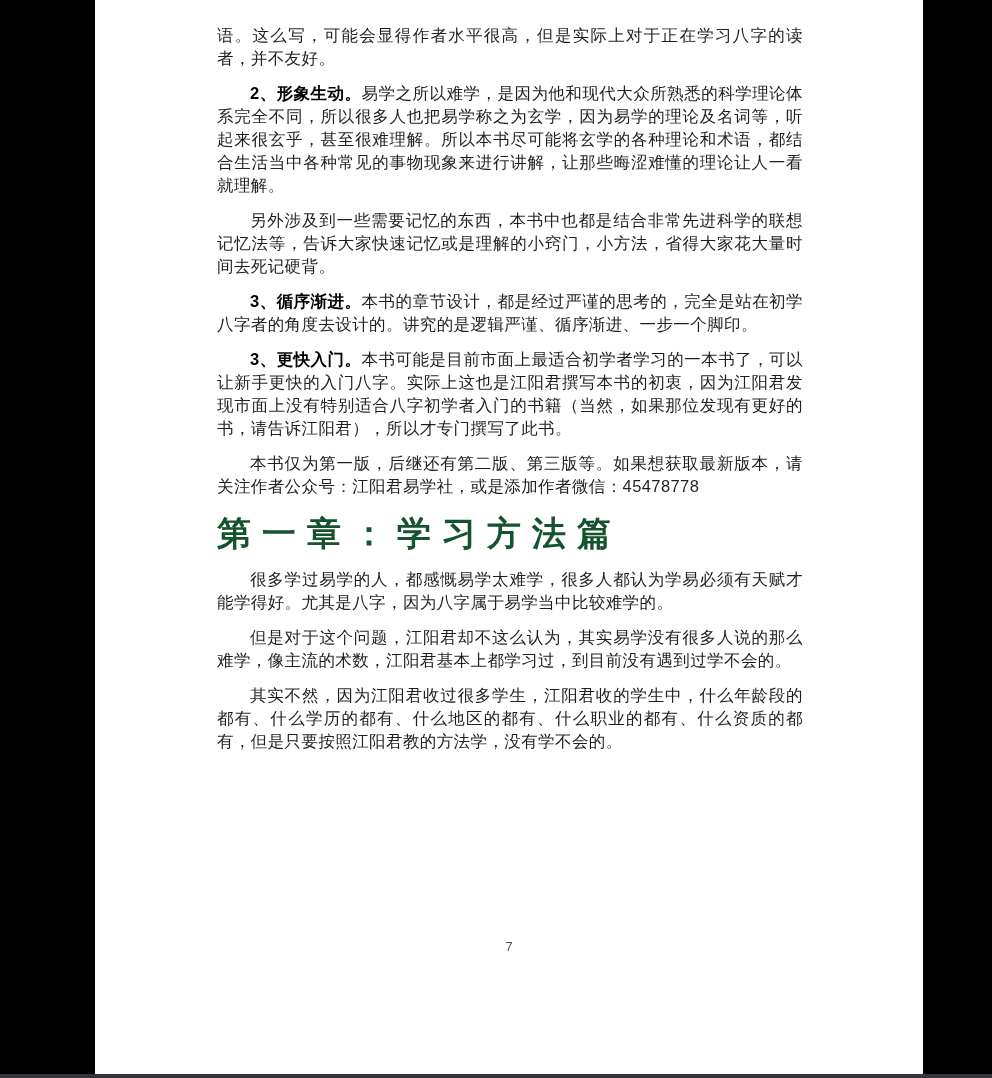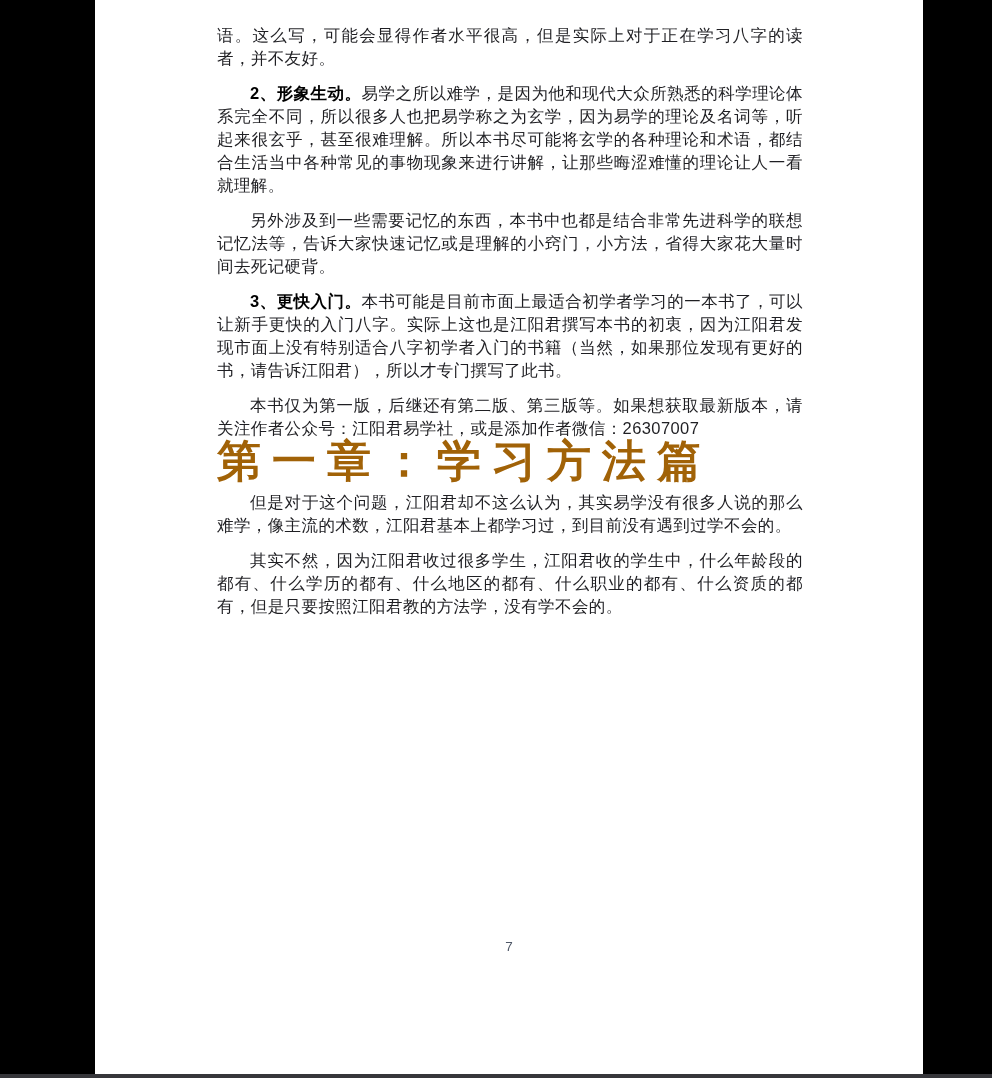--- a/index.html
+++ b/index.html
@@ -38,26 +38,26 @@
   }
   .para.continuation {
     text-indent: 0;
     margin-top: 23.5px;
   }
   .para .lead {
     font-weight: bold;
     color: #000000;
   }
   .chapter {
-    margin-top: 3px;
-    font-size: 44px;
+    margin-top: 17px;
+    font-size: 34px;
     line-height: 36px;
     font-weight: bold;
     letter-spacing: 11px;
-    color: #a16207;
+    color: #14532d;
     text-align: left;
   }
   .para.after-heading { margin-top: 17px; }
   .page-number {
     position: absolute;
     left: 0; top: 939px;
     width: 100%;
     text-align: center;
     font-size: 13.5px;
     color: #4e5766;
@@ -75,28 +75,30 @@
 <div class="viewer">
   <div class="page">
     <div class="content">
 
       <p class="para continuation"><span>语。这么写，可能会显得作者水平很高，但是实际上对于正在学习八字的读者，并不友好。</span></p>
 
       <p class="para"><span class="lead">2、形象生动。</span><span>易学之所以难学，是因为他和现代大众所熟悉的科学理论体系完全不同，所以很多人也把易学称之为玄学，因为易学的理论及名词等，听起来很玄乎，甚至很难理解。所以本书尽可能将玄学的各种理论和术语，都结合生活当中各种常见的事物现象来进行讲解，让那些晦涩难懂的理论让人一看就理解。</span></p>
 
       <p class="para"><span>另外涉及到一些需要记忆的东西，本书中也都是结合非常先进科学的联想记忆法等，告诉大家快速记忆或是理解的小窍门，小方法，省得大家花大量时间去死记硬背。</span></p>
 
+      <p class="para"><span class="lead">3、循序渐进。</span><span>本书的章节设计，都是经过严谨的思考的，完全是站在初学八字者的角度去设计的。讲究的是逻辑严谨、循序渐进、一步一个脚印。</span></p>
 
       <p class="para"><span class="lead">3、更快入门。</span><span>本书可能是目前市面上最适合初学者学习的一本书了，可以让新手更快的入门八字。实际上这也是江阳君撰写本书的初衷，因为江阳君发现市面上没有特别适合八字初学者入门的书籍（当然，如果那位发现有更好的书，请告诉江阳君），所以才专门撰写了此书。</span></p>
 
-      <p class="para"><span>本书仅为第一版，后继还有第二版、第三版等。如果想获取最新版本，请关注作者公众号：江阳君易学社，或是添加作者微信：26307007</span></p>
+      <p class="para"><span>本书仅为第一版，后继还有第二版、第三版等。如果想获取最新版本，请关注作者公众号：江阳君易学社，或是添加作者微信：45478778</span></p>
 
 
       <h1 class="chapter">第一章：学习方法篇</h1>
 
+      <p class="para after-heading"><span>很多学过易学的人，都感慨易学太难学，很多人都认为学易必须有天赋才能学得好。尤其是八字，因为八字属于易学当中比较难学的。</span></p>
 
       <p class="para"><span>但是对于这个问题，江阳君却不这么认为，其实易学没有很多人说的那么难学，像主流的术数，江阳君基本上都学习过，到目前没有遇到过学不会的。</span></p>
 
 
       <p class="para"><span>其实不然，因为江阳君收过很多学生，江阳君收的学生中，什么年龄段的都有、什么学历的都有、什么地区的都有、什么职业的都有、什么资质的都有，但是只要按照江阳君教的方法学，没有学不会的。</span></p>
 
     </div>
 
     <div class="page-number">7</div>
   </div>

